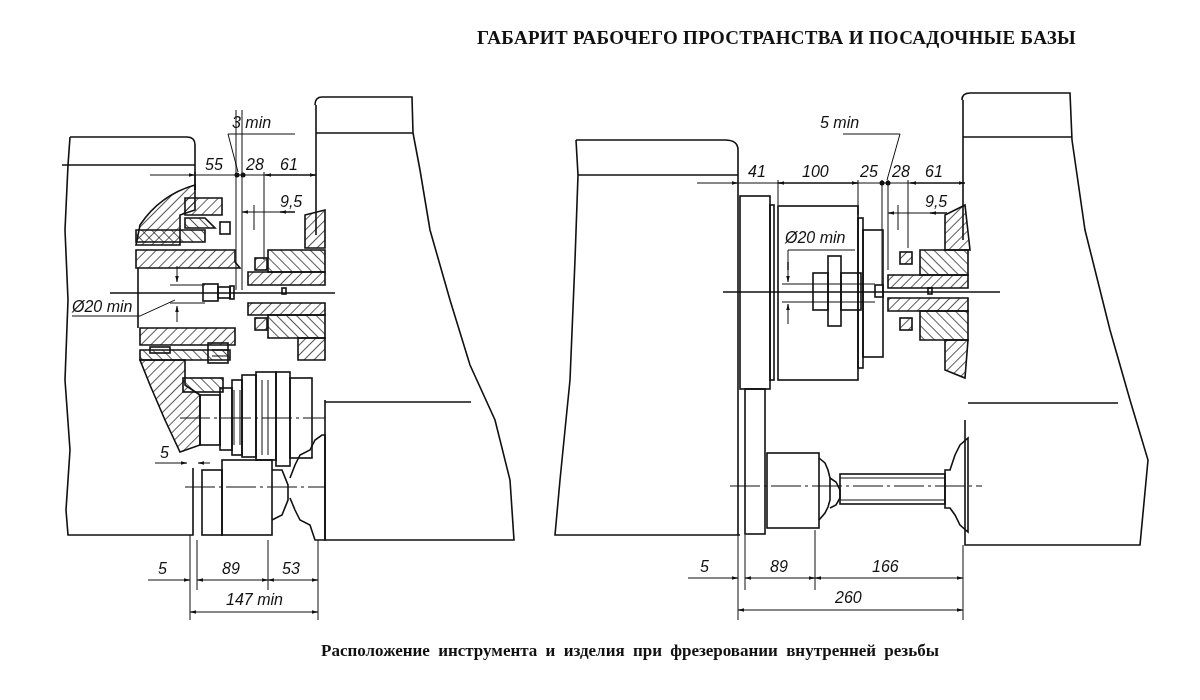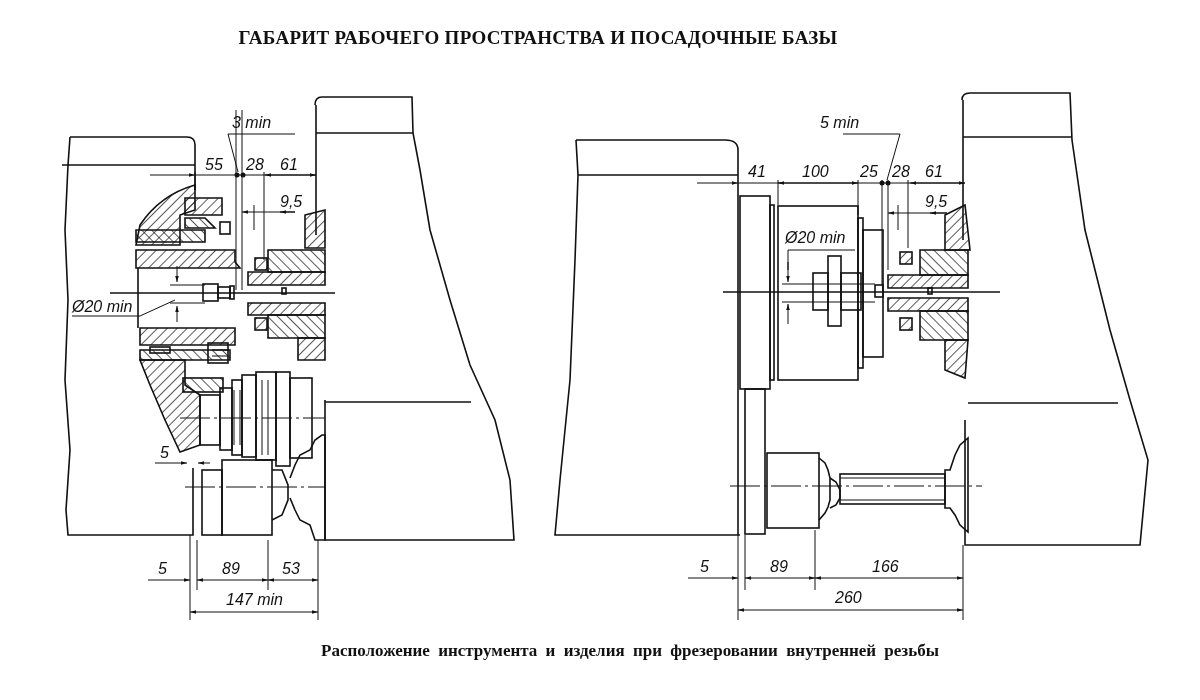--- a/index.html
+++ b/index.html
@@ -1,17 +1,17 @@
 <!DOCTYPE html>
 <html><head>
 <meta charset="utf-8">
 <style>
   html, body { margin:0; padding:0; background:#ffffff; }
   body { width:1200px; height:700px; position:relative; overflow:hidden; font-family:"Liberation Serif", serif; color:#111; }
-  .title { position:absolute; left:0; top:27px; width:1076px; text-align:center; font-family:"Liberation Serif", serif; font-weight:bold; font-size:19px; letter-spacing:0.3px; }
+  .title { position:absolute; left:0; top:27px; width:1076px; text-align:right; font-family:"Liberation Serif", serif; font-weight:bold; font-size:19px; letter-spacing:0.3px; }
   .caption { position:absolute; left:0; top:641px; width:1260px; text-align:center; font-family:"Liberation Serif", serif; font-weight:bold; font-size:17px; word-spacing:4px; }
   svg { position:absolute; left:0; top:0; }
   .dim { font-family:"Liberation Sans", sans-serif; font-style:italic; font-size:16px; fill:#111; }
   .ln { stroke:#111; stroke-width:1.6; fill:none; }
   .thin { stroke:#111; stroke-width:1; fill:none; }
   .cl { stroke:#111; stroke-width:1; fill:none; stroke-dasharray:30 4 3 4; }
   .hatch { fill:url(#hatch); stroke:#111; stroke-width:1.6; }
   .hatch2 { fill:url(#hatch2); stroke:#111; stroke-width:1.6; }
 </style>
 </head>

